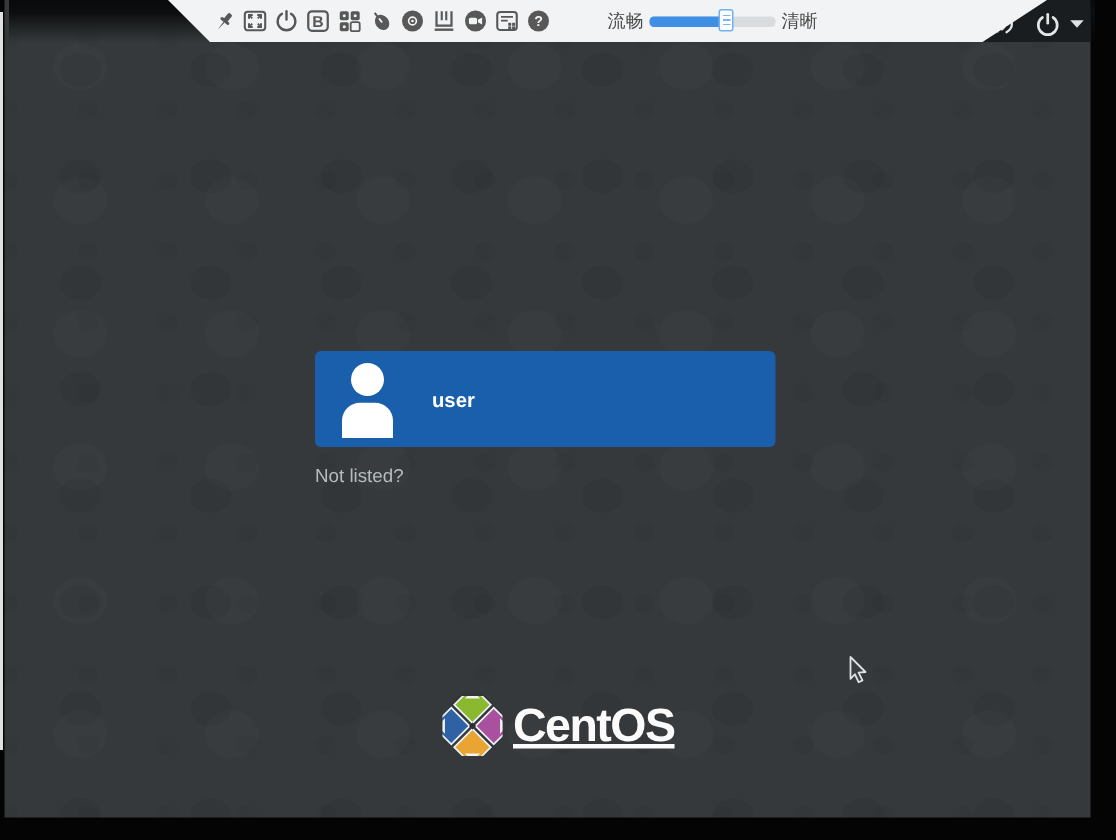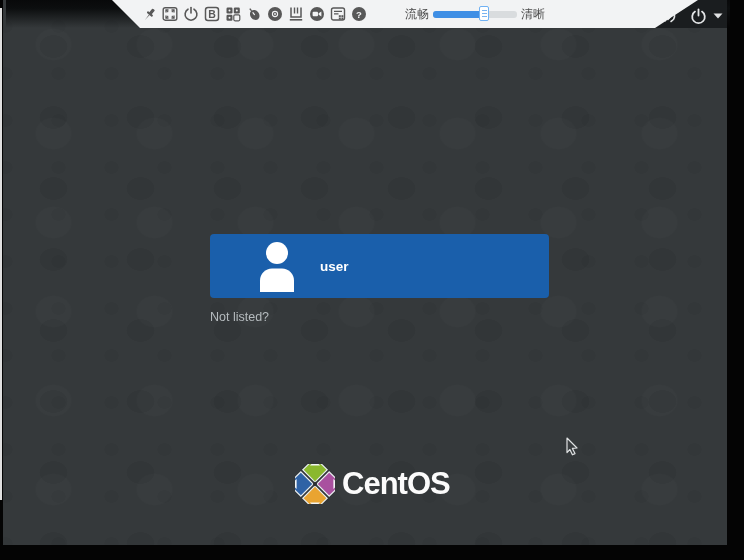--- a/index.html
+++ b/index.html
@@ -59,33 +59,34 @@
     border:1.5px solid #70b1f3;border-radius:2px;box-sizing:border-box;
     display:flex;align-items:center;justify-content:center;
   }
   .q-handle i{
     display:block;width:5px;height:7px;
     background:repeating-linear-gradient(180deg,#7ab4f0 0 1px,rgba(0,0,0,0) 1px 3px);
   }
   
   .user-row{
     position:absolute;left:210px;top:234px;width:307px;height:64px;
-    border-radius:4px;display:flex;align-items:center;padding-left:32px;
+    border-radius:4px;display:flex;align-items:center;
   }
   .user-avatar{margin-left:17px;width:36px;height:52px;}
   .user-name{margin-left:25px;color:#ffffff;font-weight:bold;font-size:13.5px;}
   .not-listed{
     position:absolute;left:210px;top:310px;
     color:#b5bbbe;font-weight:normal;font-size:12.5px;
   }
   
   .brand{position:absolute;left:295px;top:464px;display:flex;align-items:center;}
   .brand-text{
     margin-left:7px;color:#fbfbfb;font-weight:bold;font-size:31px;
     letter-spacing:-1px;
+    text-decoration:underline;
   }
   
   .cursor{position:absolute;left:565px;top:437px;}
 </style>
 </head>
 <body>
 
 <div class="screen">
 
   <div class="gdm-topbar"></div>

